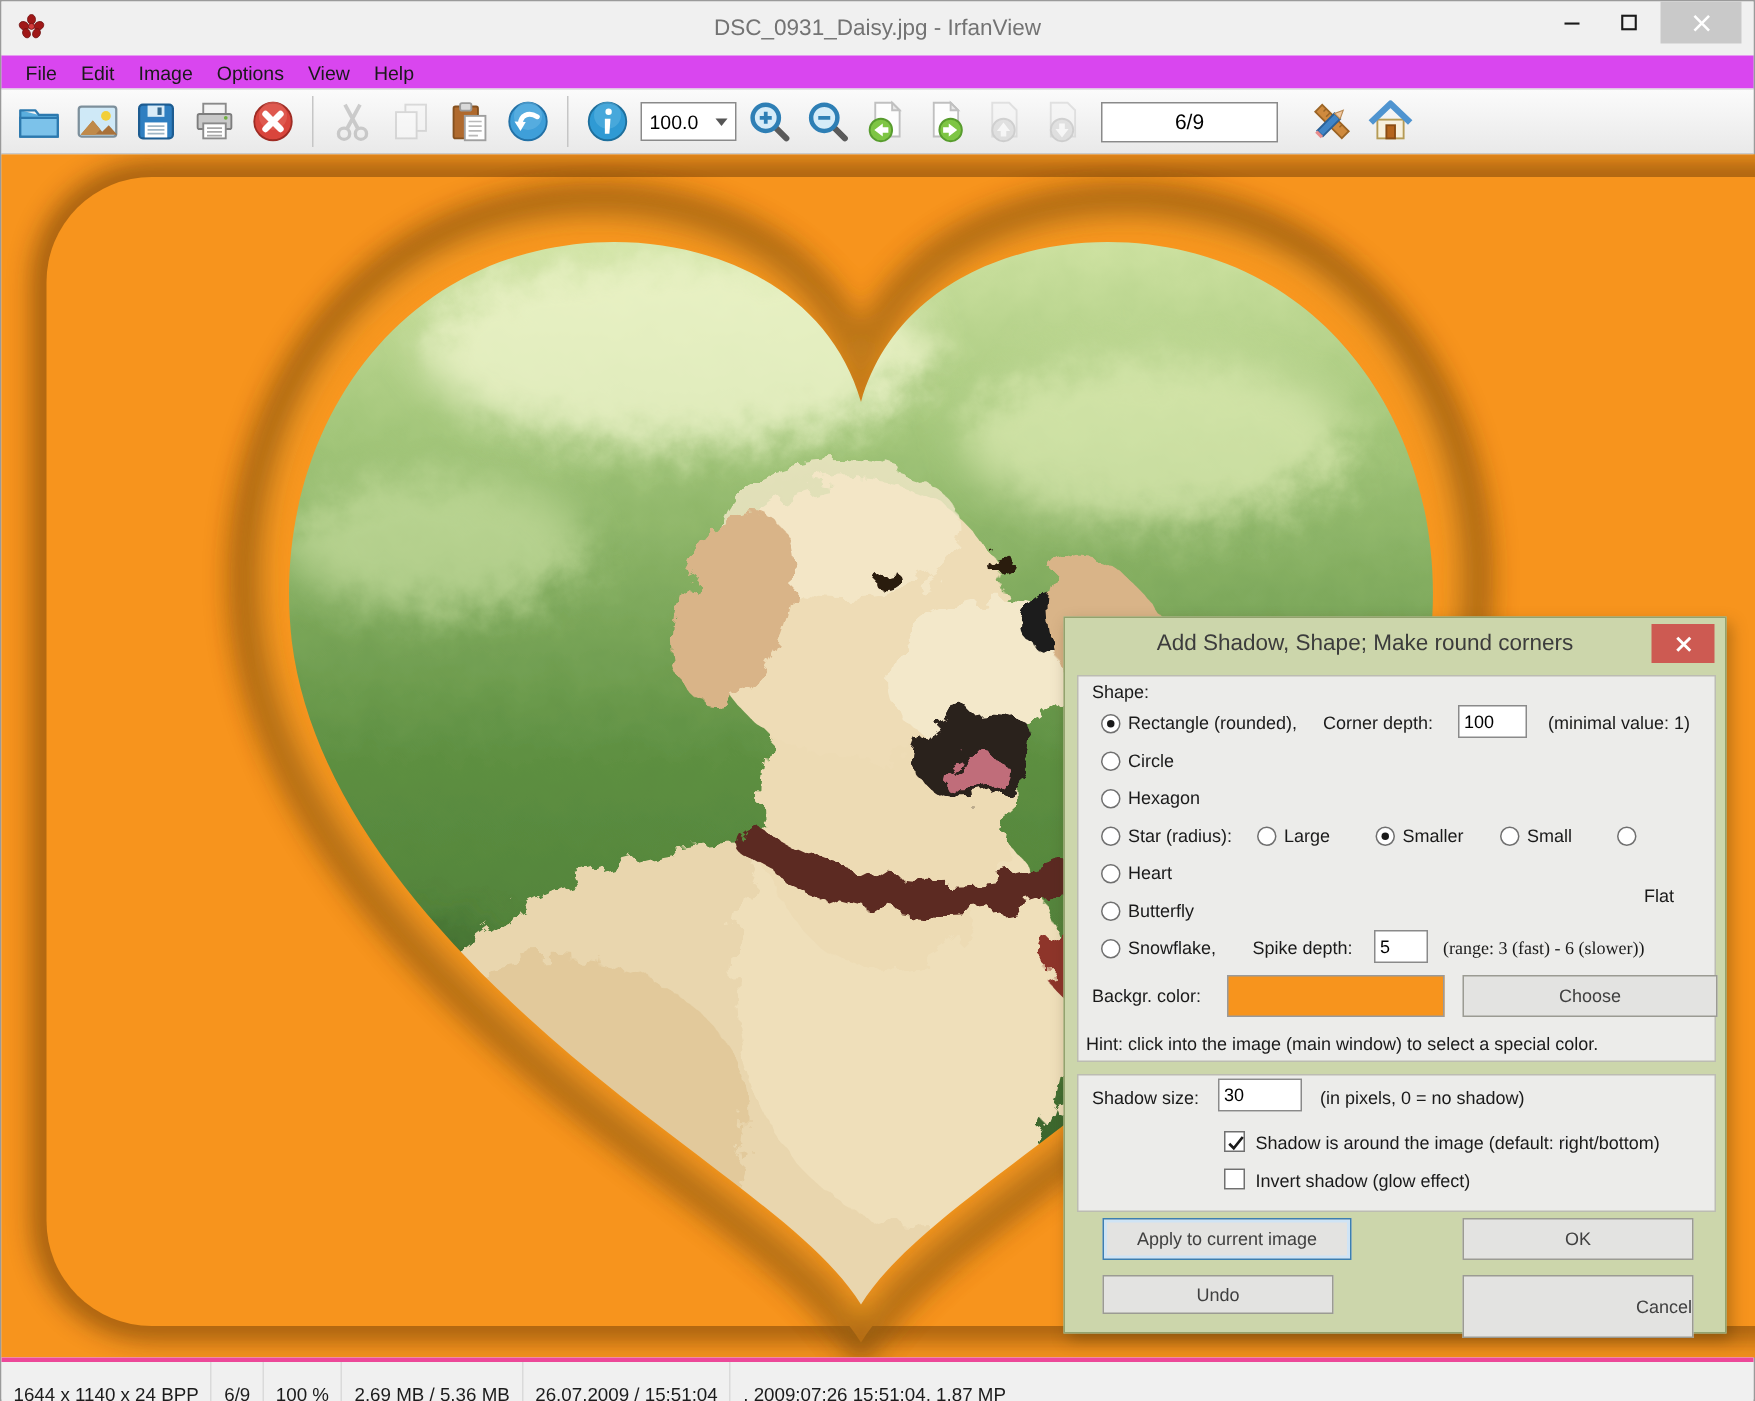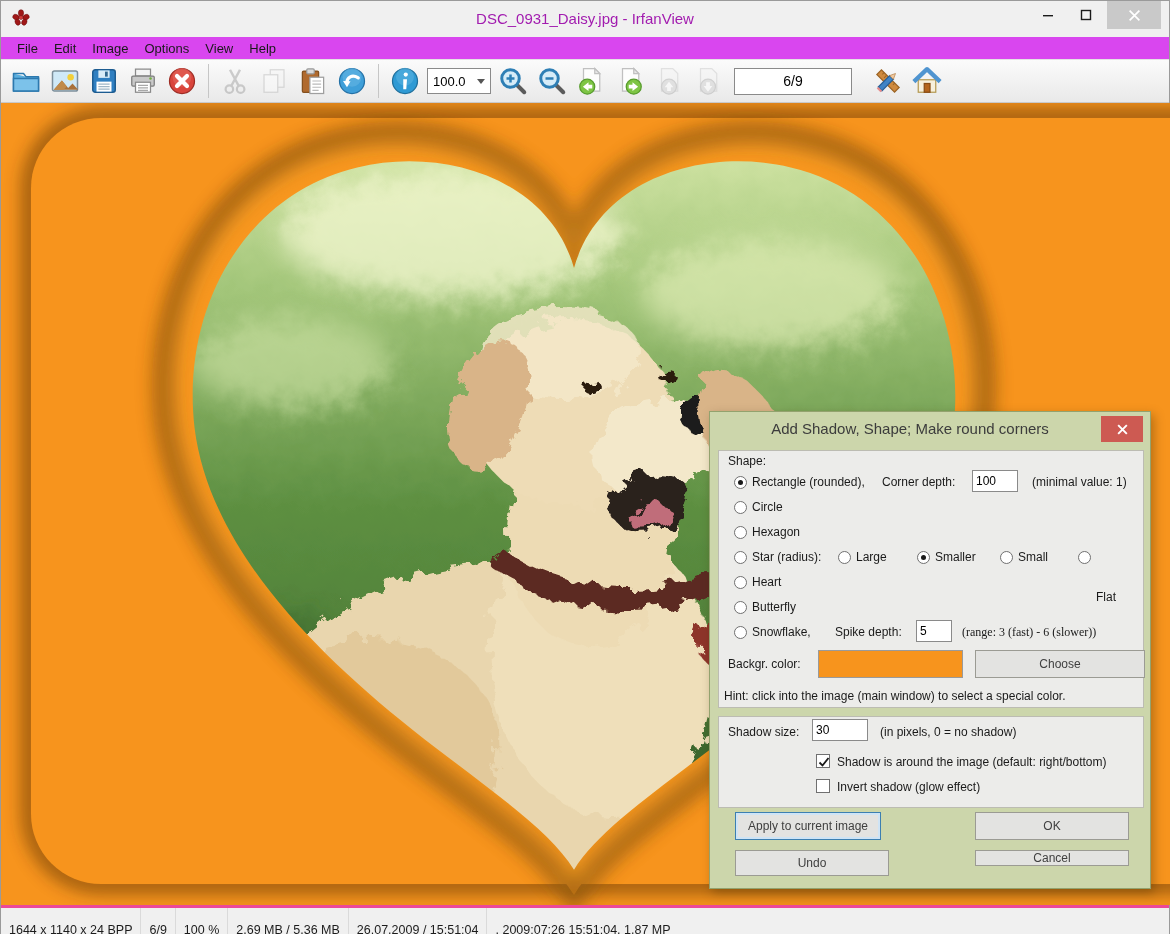--- a/index.html
+++ b/index.html
@@ -4,21 +4,21 @@
 <style>
   * { margin:0; padding:0; box-sizing:border-box; }
   html,body { width:1170px; height:934px; overflow:hidden; background:#f0f0f0;
               font-family:"Liberation Sans", sans-serif; }
   #app { position:relative; width:1170px; height:934px; border:1px solid #9a9a9a; background:#f0f0f0; }
 
   
   .titlebar { position:absolute; left:0; top:0; width:100%; height:36px; background:#f0f0f0; }
   .app-icon { position:absolute; left:10px; top:7px; width:20px; height:20px; }
   .win-title { position:absolute; left:0; top:0; width:100%; height:36px; line-height:36px;
-               text-align:center; font-size:15px; color:#a21caf; }
+               text-align:center; font-size:15px; color:#737373; }
   .win-btn { position:absolute; top:0; height:28px; display:flex; align-items:center; justify-content:center; }
   .btn-min  { right:104px; width:34px; }
   .btn-max  { right:66px;  width:34px; }
   .btn-close{ right:8px; width:54px; background:#c9c9c9; }
 
   
   .menubar { position:absolute; left:0; top:36px; width:100%; height:22px; background:#d946ef;
              display:flex; align-items:center; padding-left:8px; font-size:13px; color:#1a1a1a; }
   .menu-item { padding:2px 8px; cursor:default; }
 
@@ -416,30 +416,30 @@
     <span class="cbx" style="left:106px;top:342px;">
       <svg width="14" height="14" viewBox="0 0 14 14">
         <path d="M2.5 7.5 L5.5 10.5 L11.5 3" stroke="#1a1a1a" stroke-width="1.8" fill="none"></path>
         </svg>
     </span>
     <span class="lbl" style="left:127px;top:343px;">Shadow is around the image (default: right/bottom)</span>
 
     <span class="cbx" style="left:106px;top:367px;"></span>
     <span class="lbl" style="left:127px;top:368px;">Invert shadow (glow effect)</span>
 
-    <div class="dbtn focused" style="left:25px;top:400px;width:146px;height:28px;">
+    <div class="dbtn focused" style="left:25px;top:400px;width:166px;height:28px;">
       <span>Apply to current image</span>
     </div>
     <div class="dbtn" style="left:265px;top:400px;width:154px;height:28px;">
       <span>OK</span>
     </div>
     <div class="dbtn" style="left:25px;top:438px;width:154px;height:26px;">
       <span>Undo</span>
     </div>
-    <div class="dbtn" style="left:265px;top:438px;width:154px;height:16px;">
+    <div class="dbtn" style="left:265px;top:438px;width:154px;height:42px;justify-content:flex-end;">
       <span>Cancel</span>
     </div>
   </div>
 
   <div class="statusbar">
     <div class="sb-cell">1644 x 1140 x 24 BPP</div>
     <div class="sb-cell">6/9</div>
     <div class="sb-cell">100 %</div>
     <div class="sb-cell">2.69 MB / 5.36 MB</div>
     <div class="sb-cell">26.07.2009 / 15:51:04</div>

